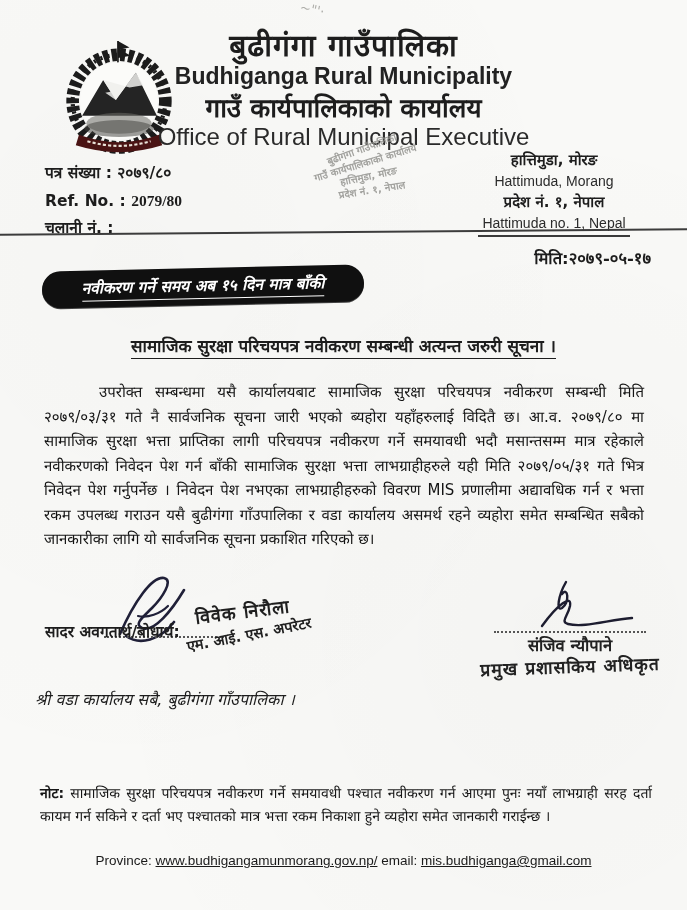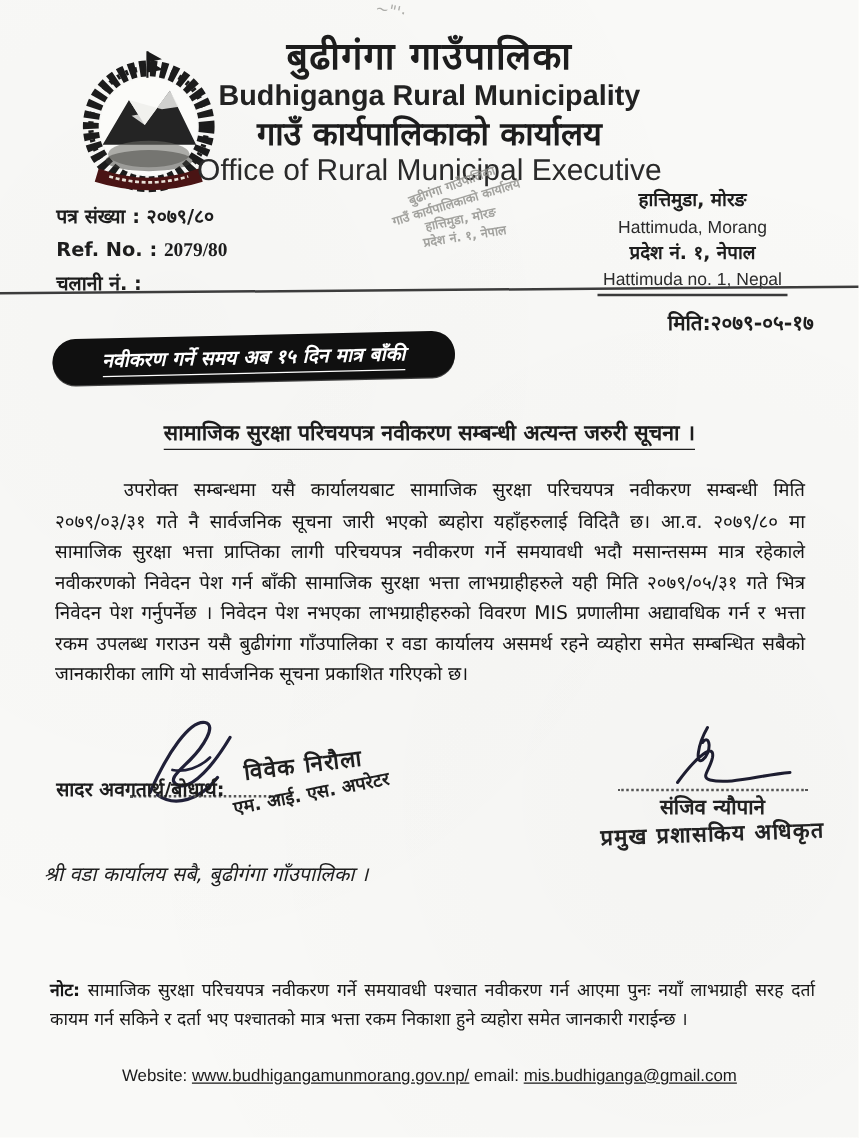--- a/index.html
+++ b/index.html
@@ -175,16 +175,16 @@
   </div>
 
   <div class="abs cc-head">सादर अवगतार्थ/बोधार्थ:</div>
   <div class="abs cc-1">श्री वडा कार्यालय सबै, बुढीगंगा गाँउपालिका ।</div>
 
   <div class="abs note">
     <b>नोट:</b><span> सामाजिक सुरक्षा परिचयपत्र नवीकरण गर्ने समयावधी पश्चात नवीकरण गर्न आएमा पुनः नयाँ लाभग्राही सरह दर्ता कायम गर्न सकिने र दर्ता भए पश्चातको मात्र भत्ता रकम निकाशा हुने व्यहोरा समेत जानकारी गराईन्छ ।</span>
   </div>
 
   <div class="abs footer">
-    <span>Website: </span><span class="lnk">www.budhigangamunmorang.gov.np/</span><span> email: </span><span class="lnk">mis.budhiganga@gmail.com</span>
+    <span>Province: </span><span class="lnk">www.budhigangamunmorang.gov.np/</span><span> email: </span><span class="lnk">mis.budhiganga@gmail.com</span>
   </div>
 
 </div>
 
 </body></html>

